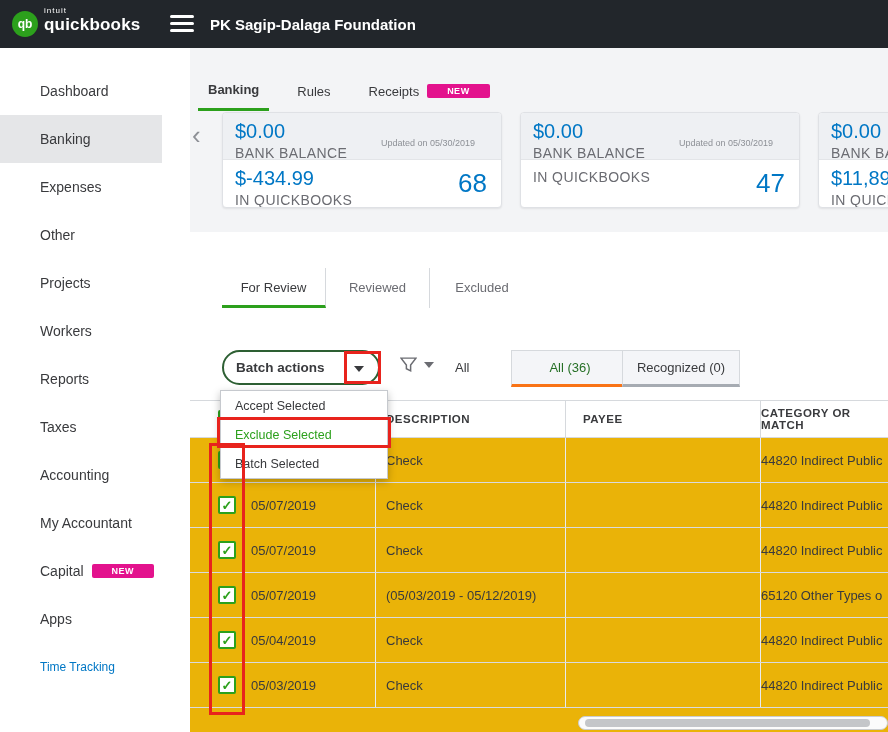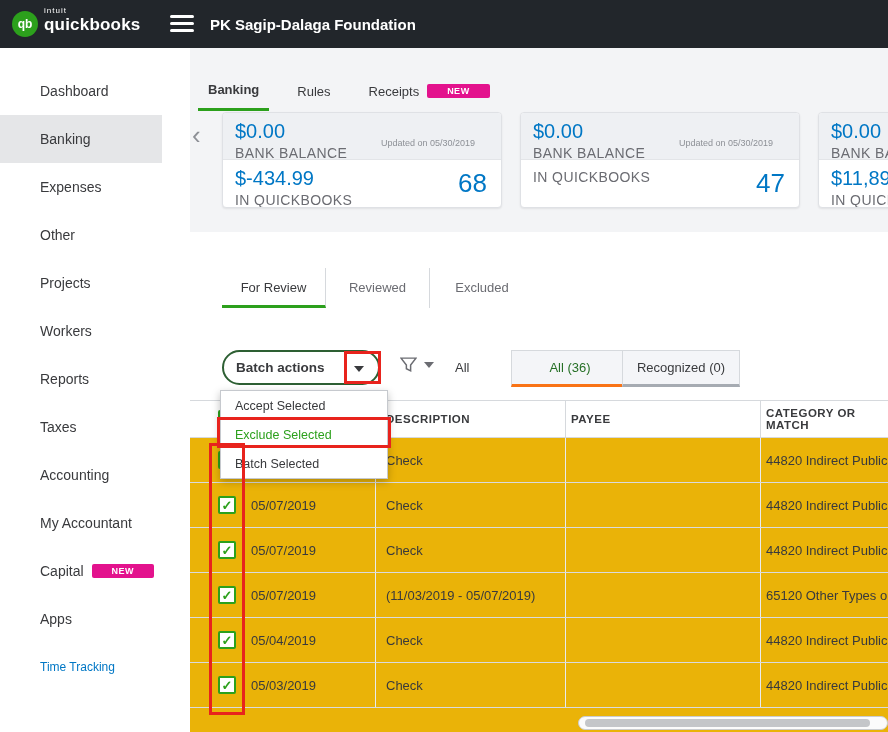--- a/index.html
+++ b/index.html
@@ -64,22 +64,22 @@
   .toggle-btn.unsel { left:622px; border-bottom:3px solid #a6abb2; color:#393a3d; }
 
   
   .thead { position:absolute; left:190px; top:400px; width:698px; height:38px; display:flex; border-top:1px solid #d6d9dd; border-bottom:1px solid #d6d9dd; align-items:center; font-size:11.5px; font-weight:bold; letter-spacing:0.5px; color:#393a3d; }
   .tbody { position:absolute; left:190px; top:438px; width:698px; }
   .trow { height:45px; display:flex; align-items:center; border-bottom:1px solid #d9dbde; background:#eab308; cursor:pointer; }
   .trow.partial { height:24px; border-bottom:none; }
   .c-check { width:55px; padding-left:28px; }
   .c-date  { width:130px; padding-left:6px; }
   .c-desc  { width:190px; padding-left:10px; }
-  .c-payee { width:195px; padding-left:5px; }
-  .c-cat   { flex:1; padding-left:5px; }
+  .c-payee { width:195px; padding-left:17px; }
+  .c-cat   { flex:1; }
   .thead .c-desc, .thead .c-payee, .thead .c-cat { border-left:1px solid #d6d9dd; height:100%; display:flex; align-items:center; }
   .trow .c-desc, .trow .c-payee, .trow .c-cat { border-left:1px solid #e9ebed; height:100%; display:flex; align-items:center; }
   .trow { font-size:13px; color:#393a3d; }
   .cb { display:flex; align-items:center; justify-content:center; width:18px; height:18px; border:2px solid #2ca01c; border-radius:2px; background:#fff; color:#2ca01c; font-size:13px; font-weight:bold; cursor:pointer; }
 
   
   .dropdown { position:absolute; left:220px; top:390px; width:168px; background:#fff; border:1px solid #c6c9ce; box-shadow:0 3px 8px rgba(0,0,0,0.25); z-index:50; }
   .dd-item { height:29px; display:flex; align-items:center; padding-left:14px; font-size:12.5px; color:#393a3d; cursor:pointer; }
   .dd-item.hl { color:#2ca01c; }
 
@@ -270,21 +270,21 @@
     <div class="c-date">05/07/2019</div>
     <div class="c-desc">Check</div>
     <div class="c-payee"></div>
     <div class="c-cat">44820 Indirect Public</div>
   </div>
   <div class="trow">
     <div class="c-check">
         <span class="cb">✓</span>
       </div>
     <div class="c-date">05/07/2019</div>
-    <div class="c-desc">(11/03/2019 - 05/07/2019)</div>
+    <div class="c-desc">(05/03/2019 - 05/12/2019)</div>
     <div class="c-payee"></div>
     <div class="c-cat">65120 Other Types o</div>
   </div>
   <div class="trow">
     <div class="c-check">
         <span class="cb">✓</span>
       </div>
     <div class="c-date">05/04/2019</div>
     <div class="c-desc">Check</div>
     <div class="c-payee"></div>

